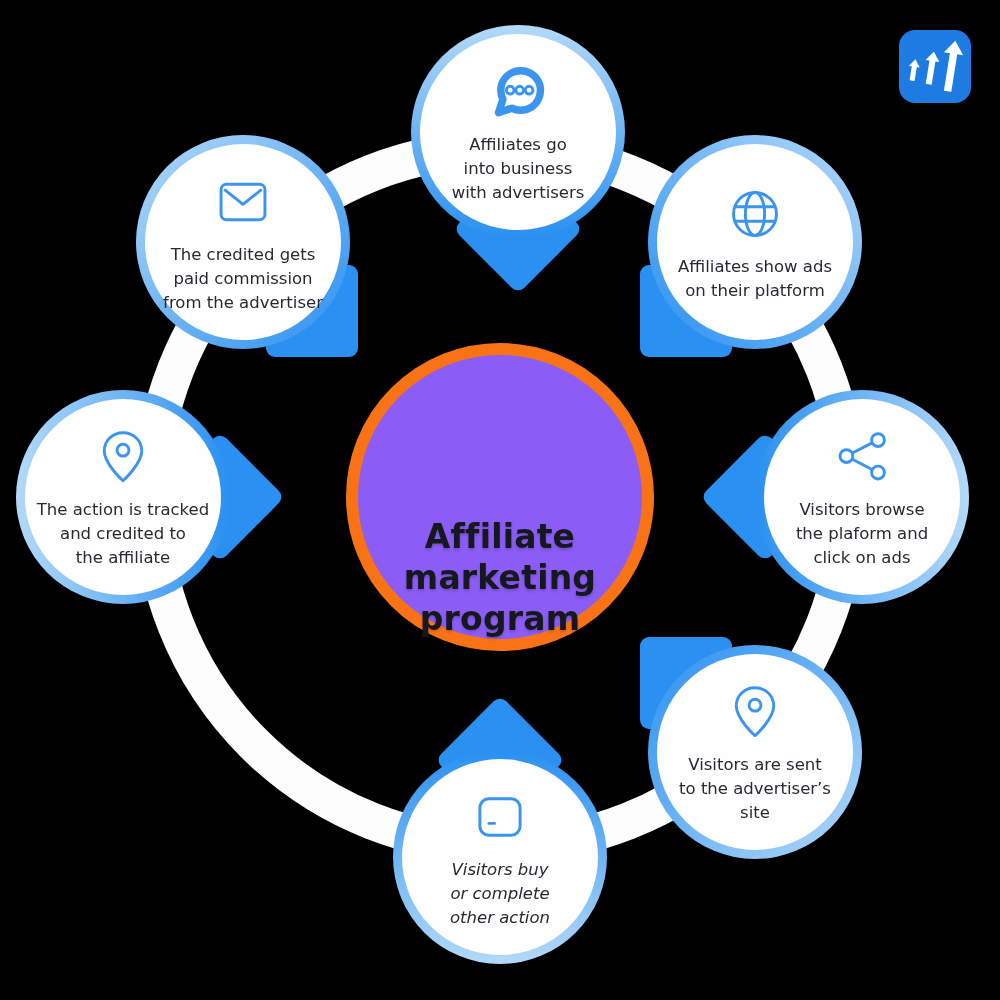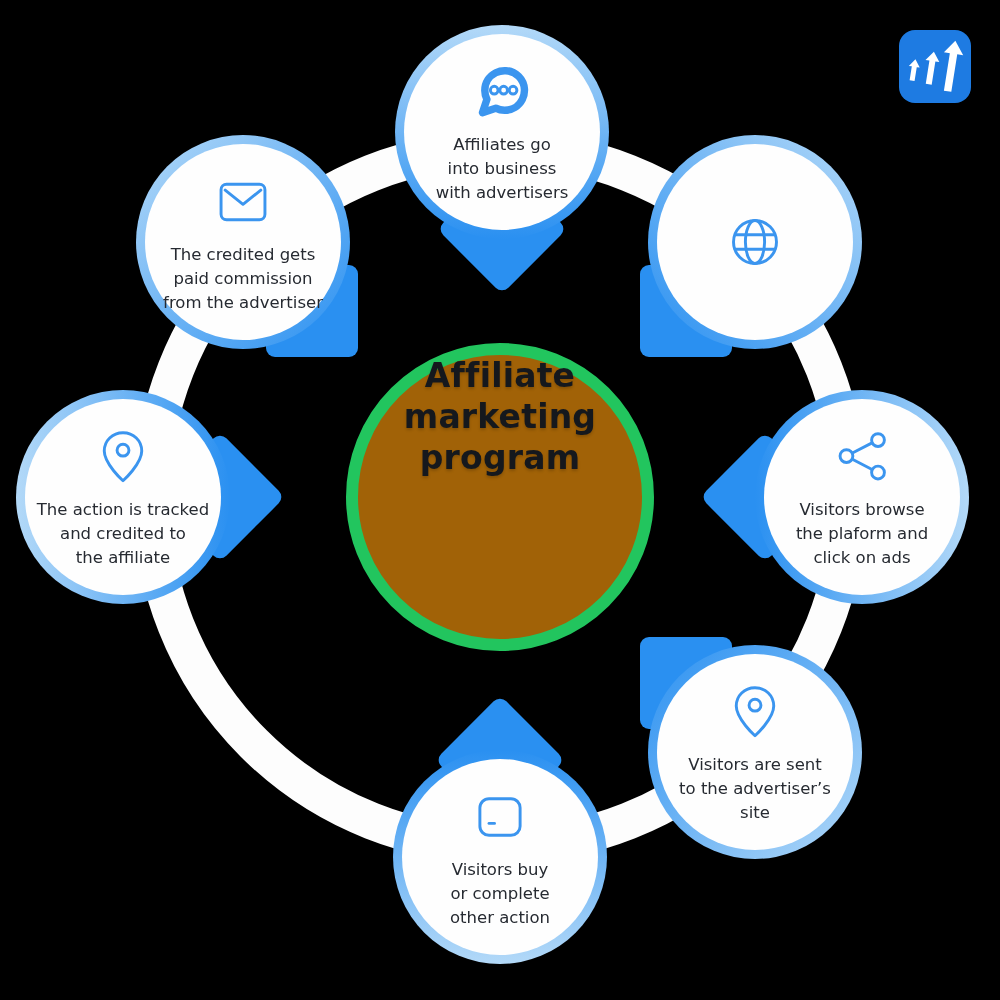--- a/index.html
+++ b/index.html
@@ -8,22 +8,22 @@
     font-family:"DejaVu Sans","Liberation Sans",sans-serif;
   }
   
   .ring{
     position:absolute;left:133px;top:130px;width:734px;height:734px;
     box-sizing:border-box;border:37px solid #fdfdfd;border-radius:50%;z-index:1;
   }
   
   .center-node{
     position:absolute;left:346px;top:343px;width:308px;height:308px;
-    box-sizing:border-box;background:#a16207;border:12px solid #22c55e;border-radius:50%;
-    display:flex;align-items:flex-start;justify-content:center;z-index:3;
+    box-sizing:border-box;background:#8b5cf6;border:12px solid #f97316;border-radius:50%;
+    display:flex;align-items:flex-end;justify-content:center;z-index:3;
   }
   .center-title{
     font-size:33px;font-weight:700;line-height:41px;color:#15181d;
     text-align:center;white-space:pre-line;letter-spacing:.2px;
     text-shadow:0 2px 3px rgba(0,0,0,.18);
   }
   
   .node{position:absolute;width:214px;height:214px;z-index:2;}
   .pointer{
     position:absolute;width:92px;height:92px;background:#2a90f1;border-radius:9px;z-index:1;
@@ -33,34 +33,34 @@
     position:absolute;inset:9px;background:#fefefe;border-radius:50%;
     display:flex;flex-direction:column;align-items:center;justify-content:center;
     gap:9px;text-align:center;
   }
   .icon{width:64px;height:64px;flex:0 0 auto;display:block;}
   .icon svg{width:64px;height:64px;display:block;}
   .label{
     font-size:16.5px;line-height:24px;color:#262a31;white-space:pre-line;width:206px;
   }
   
-  .n-top   {left:395px;top:25px;}
+  .n-top   {left:411px;top:25px;}
   .n-tr    {left:648px;top:135px;}
   .n-right {left:755px;top:390px;}
   .n-br    {left:648px;top:645px;}
   .n-bottom{left:393px;top:750px;}
   .n-bl    {left:136px;top:645px;}
   .n-left  {left:16px; top:390px;}
   .n-tl    {left:136px;top:135px;}
   
   .n-top    .circle{background:linear-gradient(180deg,#b3d9f8,#2a90f1);}
   .n-tr     .circle{background:linear-gradient(225deg,#b3d9f8,#2a90f1);}
   .n-right  .circle{background:linear-gradient(270deg,#b3d9f8,#2a90f1);}
   .n-br     .circle{background:linear-gradient(315deg,#b3d9f8,#2a90f1);}
-  .n-bottom .circle{background:linear-gradient(0deg,  #b3d9f8,#2a90f1);}
+  .n-bottom .circle{background:linear-gradient(0deg,  #b3d9f8,#2a90f1);font-style:italic;}
   .n-bl     .circle{background:linear-gradient(45deg, #b3d9f8,#2a90f1);}
   .n-left   .circle{background:linear-gradient(90deg, #b3d9f8,#2a90f1);}
   .n-tl     .circle{background:linear-gradient(135deg,#b3d9f8,#2a90f1);}
   
   .n-top    .pointer{left:61px; top:158px;transform:rotate(45deg);}
   .n-tr     .pointer{left:-8px; top:130px;}
   .n-right  .pointer{left:-36px;top:61px; transform:rotate(45deg);}
   .n-br     .pointer{left:-8px; top:-8px;}
   .n-bottom .pointer{left:61px; top:-36px;transform:rotate(45deg);}
   .n-bl     .pointer{left:130px;top:-8px;}
@@ -111,20 +111,22 @@
     <div class="circle">
       <div class="inner">
         <span class="icon">
           <svg viewBox="0 0 70 70">
             <circle class="ic" cx="35" cy="35" r="23.5"></circle>
             <ellipse class="ic" cx="35" cy="35" rx="10.5" ry="23.5"></ellipse>
             <line class="ic" x1="13.5" y1="27" x2="56.5" y2="27"></line>
             <line class="ic" x1="13.5" y1="43" x2="56.5" y2="43"></line>
           </svg>
         </span>
+        <div class="label">Affiliates show ads
+on their platform</div>
       </div>
     </div>
   </div>
 
   <div class="node n-br">
     <div class="pointer"></div>
     <div class="circle">
       <div class="inner">
         <span class="icon">
           <svg viewBox="0 0 70 70">

